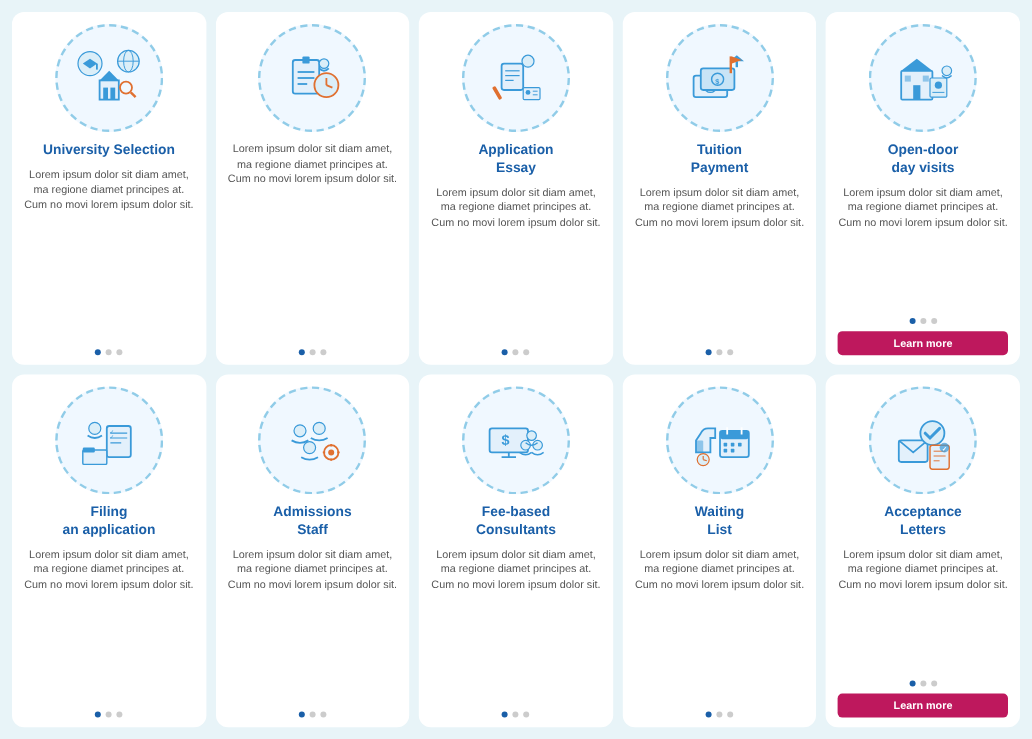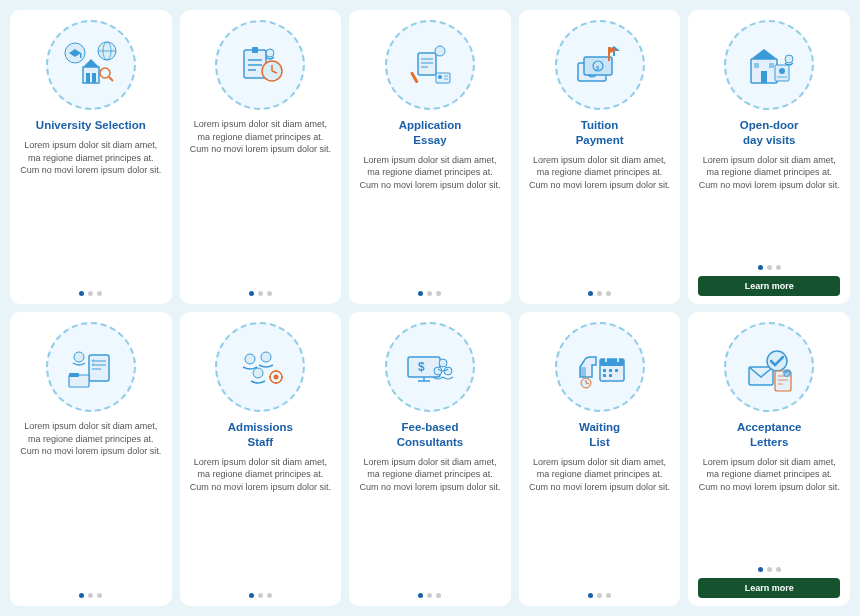--- a/index.html
+++ b/index.html
@@ -71,21 +71,21 @@
     .dot {
       width: 5px;
       height: 5px;
       border-radius: 50%;
       background: #ccc;
     }
     .dot.active {
       background: #1a5fa8;
     }
     .learn-btn {
-      background: #14532d;
+      background: #be185d;
       color: #fff;
       border: none;
       border-radius: 4px;
       padding: 5px 14px;
       font-size: 9px;
       font-weight: bold;
       cursor: pointer;
       margin-top: 6px;
       width: 100%;
     }
@@ -247,20 +247,21 @@
         <line x1="31" y1="28" x2="45" y2="28" stroke="#3a9ad9" stroke-width="1"></line>
         <line x1="31" y1="32" x2="40" y2="32" stroke="#3a9ad9" stroke-width="1"></line>
 
         <text x="30" y="25" font-size="5" fill="#3a9ad9">✓</text>
         <text x="30" y="29" font-size="5" fill="#3a9ad9">✓</text>
 
         <rect x="8" y="38" width="20" height="12" rx="1" fill="#e3f0fb" stroke="#3a9ad9" stroke-width="1.2"></rect>
         <rect x="8" y="36" width="10" height="4" rx="1" fill="#3a9ad9"></rect>
       </svg>
     </div>
+    <div class="card-title">Filing<br>an application</div>
     <div class="card-text">Lorem ipsum dolor sit diam amet, ma regione diamet principes at. Cum no movi lorem ipsum dolor sit.</div>
     <div class="dots">
       <div class="dot active"></div>
       <div class="dot"></div>
       <div class="dot"></div>
     </div>
   </div>
 
   <div class="card">
     <div class="card-icon-area">

